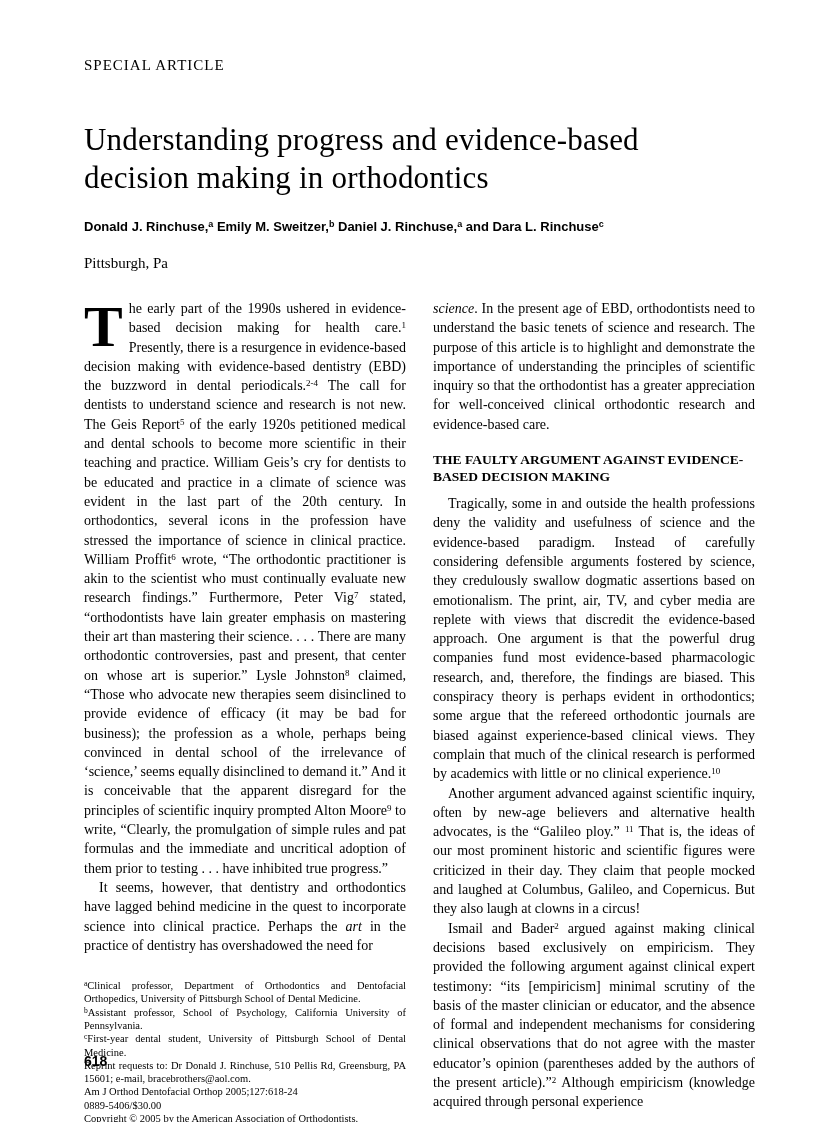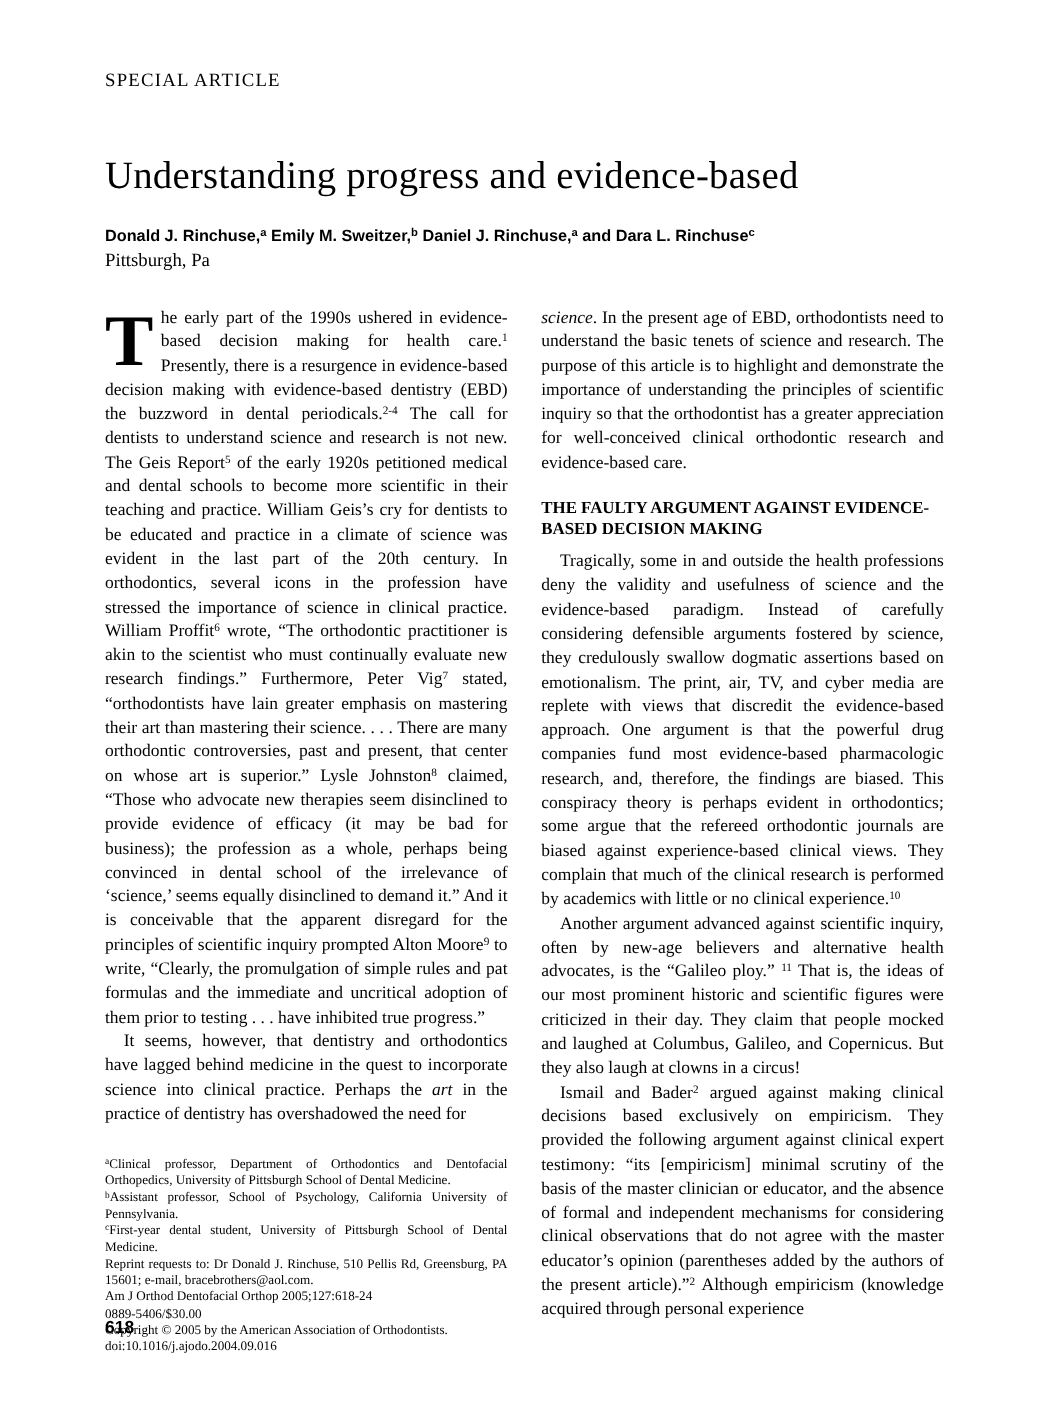--- a/index.html
+++ b/index.html
@@ -23,21 +23,21 @@
     font-size: 31px;
     font-weight: normal;
     line-height: 38px;
     margin: 0 0 22px 0;
     letter-spacing: 0.2px;
   }
   .authors {
     font-family: "Liberation Sans", sans-serif;
     font-weight: bold;
     font-size: 13px;
-    margin: 0 0 5px 0;
+    margin: 0 0 21px 0;
   }
   .authors sup { font-size: 9px; }
   .location {
     font-size: 15px;
     margin: 0 0 27px 0;
   }
   .columns {
     display: flex;
     gap: 27px;
   }
@@ -88,21 +88,21 @@
     font-size: 14px;
   }
 </style>
 </head>
 <body>
 
 <div class="page">
 
   <div class="kicker">SPECIAL ARTICLE</div>
 
-  <h1 class="title"><span>Understanding progress and evidence-based</span><br></h1>
+  <h1 class="title"><span>Understanding progress and evidence-based</span><br><span>decision making in orthodontics</span></h1>
 
   <div class="authors"><span>Donald J. Rinchuse,</span><sup>a</sup><span> Emily M. Sweitzer,</span><sup>b</sup><span> Daniel J. Rinchuse,</span><sup>a</sup><span> and Dara L. Rinchuse</span><sup>c</sup></div>
   <div class="location">Pittsburgh, Pa</div>
 
   <div class="columns">
 
     <div class="col">
       <p class="body-p"><span class="dropcap">T</span><span><span>he early part of the 1990s ushered in evidence-based decision making for health care.</span><sup>1</sup><span> Presently, there is a resurgence in evidence-based decision making with evidence-based dentistry (EBD) the buzzword in dental periodicals.</span><sup>2-4</sup><span> The call for dentists to understand science and research is not new. The Geis Report</span><sup>5</sup><span> of the early 1920s petitioned medical and dental schools to become more scientific in their teaching and practice. William Geis’s cry for dentists to be educated and practice in a climate of science was evident in the last part of the 20th century. In orthodontics, several icons in the profession have stressed the importance of science in clinical practice. William Proffit</span><sup>6</sup><span> wrote, “The orthodontic practitioner is akin to the scientist who must continually evaluate new research findings.” Furthermore, Peter Vig</span><sup>7</sup><span> stated, “orthodontists have lain greater emphasis on mastering their art than mastering their science. . . . There are many orthodontic controversies, past and present, that center on whose art is superior.” Lysle Johnston</span><sup>8</sup><span> claimed, “Those who advocate new therapies seem disinclined to provide evidence of efficacy (it may be bad for business); the profession as a whole, perhaps being convinced in dental school of the irrelevance of ‘science,’ seems equally disinclined to demand it.” And it is conceivable that the apparent disregard for the principles of scientific inquiry prompted Alton Moore</span><sup>9</sup><span> to write, “Clearly, the promulgation of simple rules and pat formulas and the immediate and uncritical adoption of them prior to testing . . . have inhibited true progress.”</span></span></p>
       <p class="body-p indented"><span>It seems, however, that dentistry and orthodontics have lagged behind medicine in the quest to incorporate science into clinical practice. Perhaps the </span><span class="run-i">art</span><span> in the practice of dentistry has overshadowed the need for</span></p>
 

